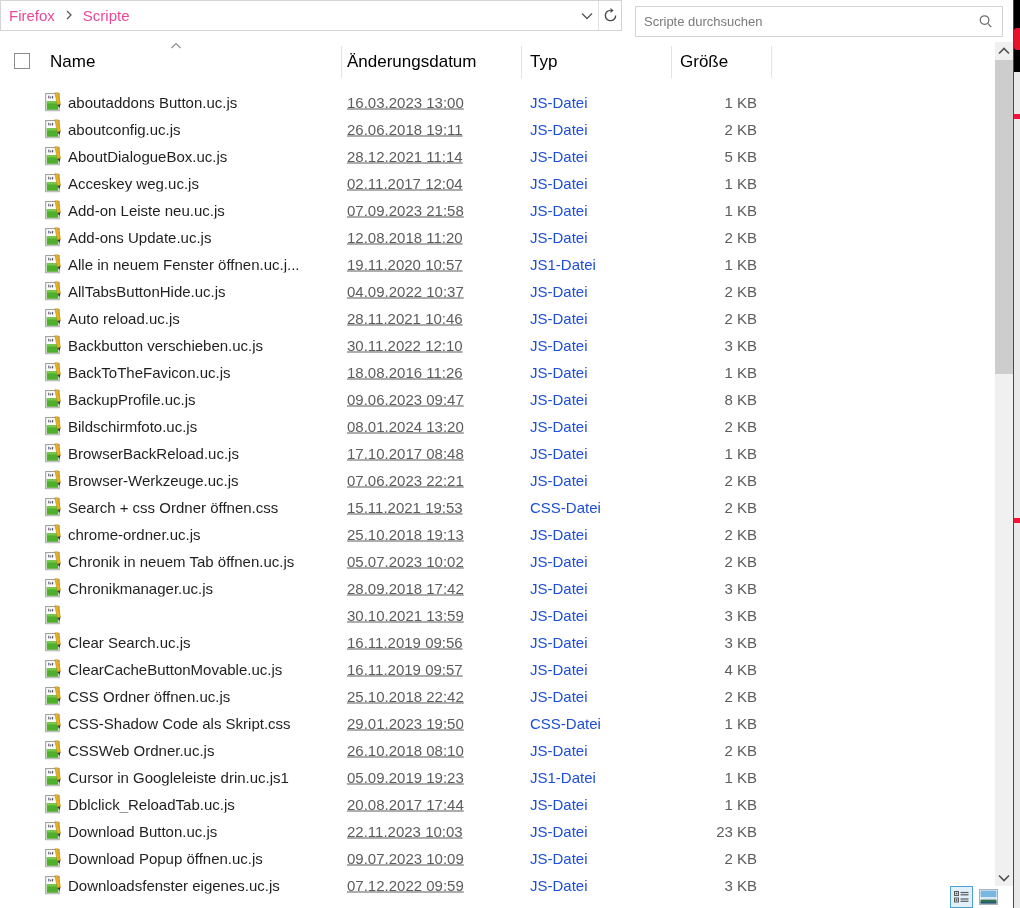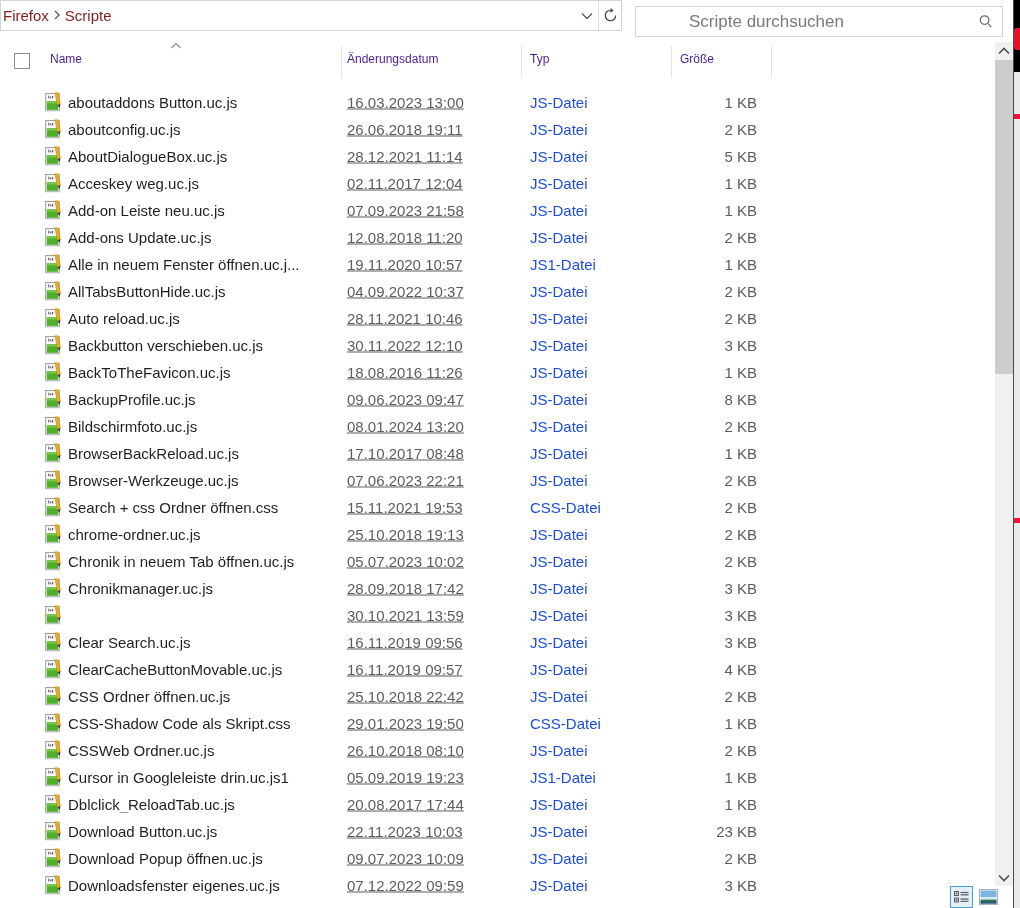--- a/index.html
+++ b/index.html
@@ -4,41 +4,41 @@
 <style>
   * { margin:0; padding:0; box-sizing:border-box; }
   html,body { width:1020px; height:908px; overflow:hidden; }
   body { font-family:"Liberation Sans", sans-serif; background:#ffffff; position:relative; }
 
   
   .addressbar {
     position:absolute; left:0; top:6; width:622px; height:31px;
     border:1px solid #d4d4d4; background:#fff; display:flex; align-items:center;
   }
-  .crumb { font-size:15px; color:#7f1d1d; padding:0 2px; cursor:default; }
+  .crumb { font-size:15px; color:#ec4899; padding:0 8px; cursor:default; }
   .crumb-sep { color:#5a5a5a; font-size:13px; padding:0 2px; transform:translateY(-1px); }
   .addr-right { margin-left:auto; display:flex; align-items:center; height:100%; }
   .addr-btn { width:22px; height:100%; display:flex; align-items:center; justify-content:center; }
   .addr-divider { width:1px; height:100%; background:#e0e0e0; }
 
   .searchbox {
     position:absolute; left:635px; top:6px; width:368px; height:31px;
     border:1px solid #d4d4d4; background:#fff; display:flex; align-items:center;
   }
   .searchbox input {
     border:none; outline:none; flex:1; height:100%; padding:0 8px;
-    font-family:"Liberation Sans", sans-serif; font-size:17px; color:#4c1d95;margin-left:45px;
+    font-family:"Liberation Sans", sans-serif; font-size:13px; color:#4c1d95;
   }
   .searchbox input::placeholder { color:#7a7a7a; opacity:1; }
   .search-glyph { width:34px; display:flex; align-items:center; justify-content:center; }
 
   
   .colheaders { position:absolute; left:0; top:44px; width:995px; height:34px; background:#fff; }
   .colheaders .sep { position:absolute; top:2px; bottom:0; width:1px; background:#e3e3e3; }
-  .col-label { position:absolute; top:8px; font-size:12px; color:#4c1d95; white-space:nowrap; cursor:default; }
+  .col-label { position:absolute; top:8px; font-size:17px; color:#000000; white-space:nowrap; cursor:default; }
   .hdr-checkbox {
     position:absolute; left:14px; top:9px; width:16px; height:16px;
     border:1px solid #8c8c8c; background:#fff;
   }
   .sort-caret { position:absolute; left:170px; top:-2px; }
 
   
   .filelist { position:absolute; left:0; top:88px; width:995px; height:820px; overflow:hidden; }
   .row { position:relative; height:27px; width:100%; cursor:default; }
   .cell { position:absolute; top:50%; transform:translateY(-50%); white-space:nowrap; font-size:15px; }

